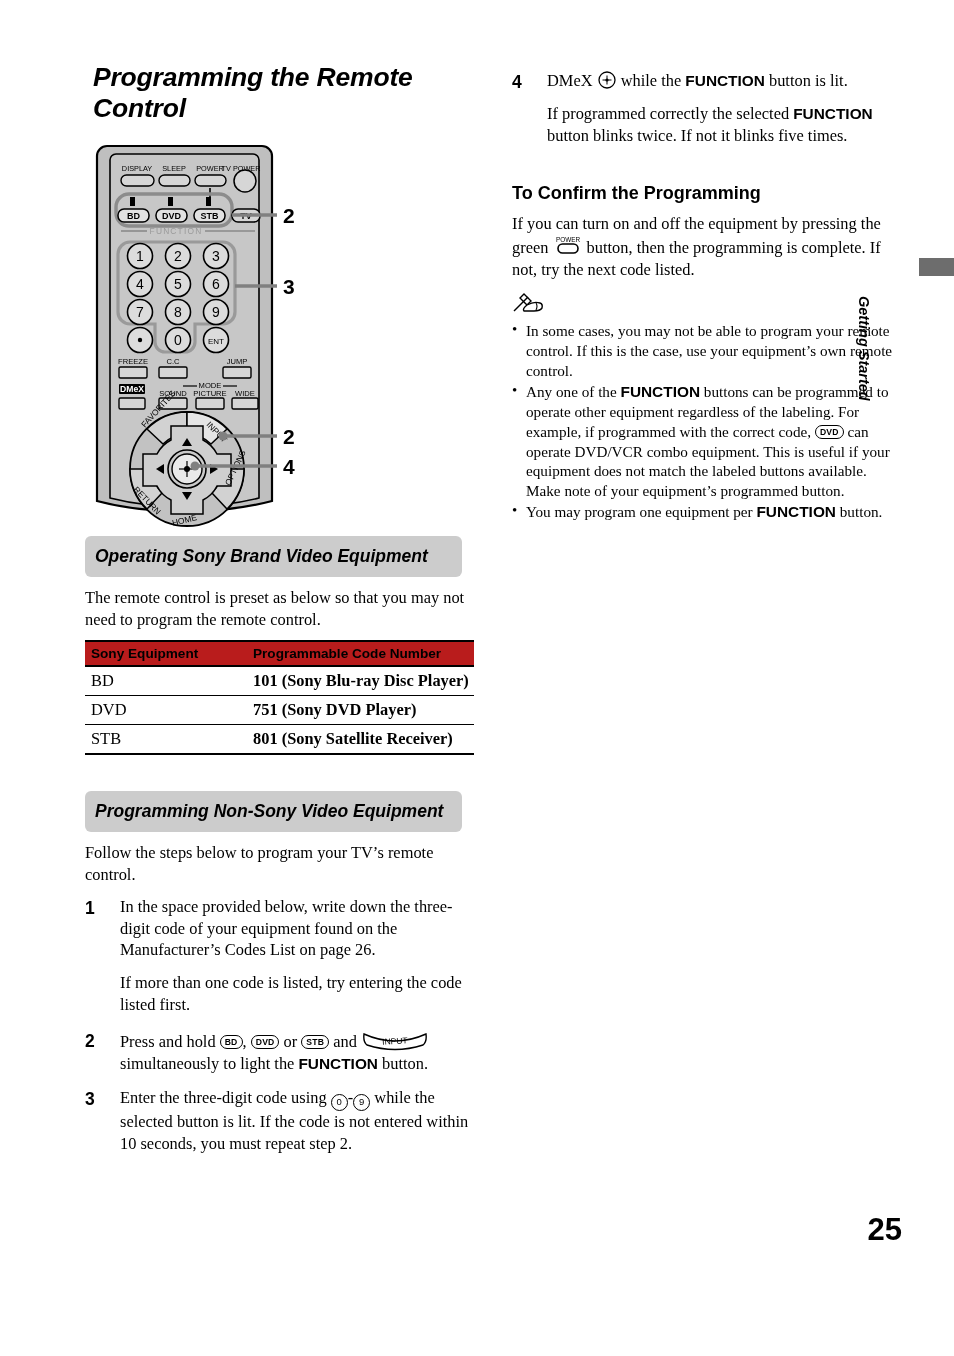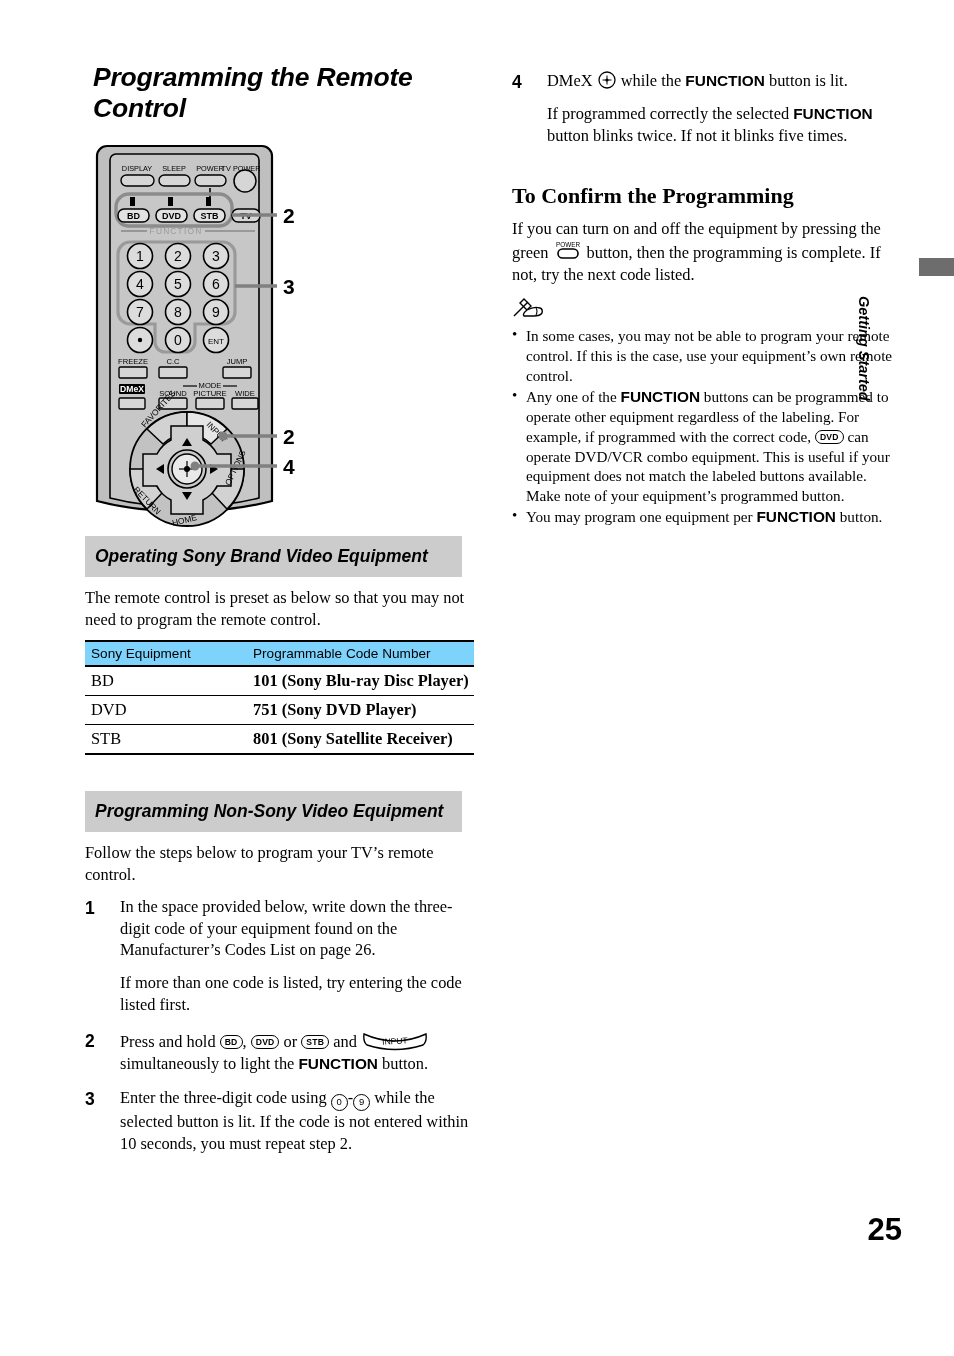--- a/index.html
+++ b/index.html
@@ -24,31 +24,31 @@
   
   .remote-wrap{position:relative;width:395px;height:400px;margin-top:12px;}
   .remote-svg{position:absolute;left:0;top:0;}
 
   
   .sec-head{
     background:#cccccc;
     font-family:"Liberation Sans", sans-serif;
     font-weight:bold;font-style:italic;font-size:17.5px;
     line-height:1.3;padding:9px 9px 9px 10px;
-    margin:0 0 10px 0;width:377px;box-sizing:border-box;
+    margin:0 0 10px 0;width:377px;box-sizing:border-box;border-radius:6px;
   }
 
   p.body{font-size:16.4px;line-height:1.33;margin:0 0 10px 0;}
 
   
   table.codes{border-collapse:collapse;width:389px;margin:4px 0 0 0;font-size:16.4px;}
   table.codes thead th{
-    background:#7dd3fc;
+    background:#b91c1c;
     font-family:"Liberation Sans", sans-serif;
-    font-weight:normal;font-size:13.6px;
+    font-weight:bold;font-size:13.6px;
     text-align:left;padding:4px 2px 4px 6px;
     border-top:2.2px solid #000;border-bottom:2.2px solid #000;margin-top:35px;
   }
   table.codes thead th.c2{padding-left:10px;}
   table.codes tbody td{
     padding:4px 2px 4px 6px;border-bottom:1.1px solid #000;vertical-align:top;
   }
   table.codes tbody td.c2{padding-left:10px;font-weight:bold;}
   table.codes tbody tr:last-child td{border-bottom:2.2px solid #000;}
   table.codes col.a{width:158px;}
@@ -61,21 +61,21 @@
   }
   .step-body{flex:1;font-size:16.4px;line-height:1.33;}
   .step-body p{margin:0 0 11px 0;}
 
   .sans-b{font-family:"Liberation Sans", sans-serif;font-weight:bold;font-size:15.4px;}
 
   .codeline{display:inline-block;border-bottom:1.6px solid #000;width:95px;vertical-align:2px;}
 
   
   .sub-head{
-    font-family:Liberation Serif, serif;font-weight:bold;font-size:22px;
+    font-family:Liberation Sans, sans-serif;font-weight:bold;font-size:18px;
     margin:26px 0 9px 0;
   }
   ul.notes{list-style:none;margin:4px 0 16px 0;padding:0;}
   ul.notes li{
     position:relative;padding-left:14px;font-size:15.2px;line-height:1.31;margin-bottom:1px;
   }
   ul.notes li:before{content:"\2022";position:absolute;left:0;top:-1px;font-size:15px;}
   .note-icon{display:block;margin:4px 0 2px 0;}
 
   

